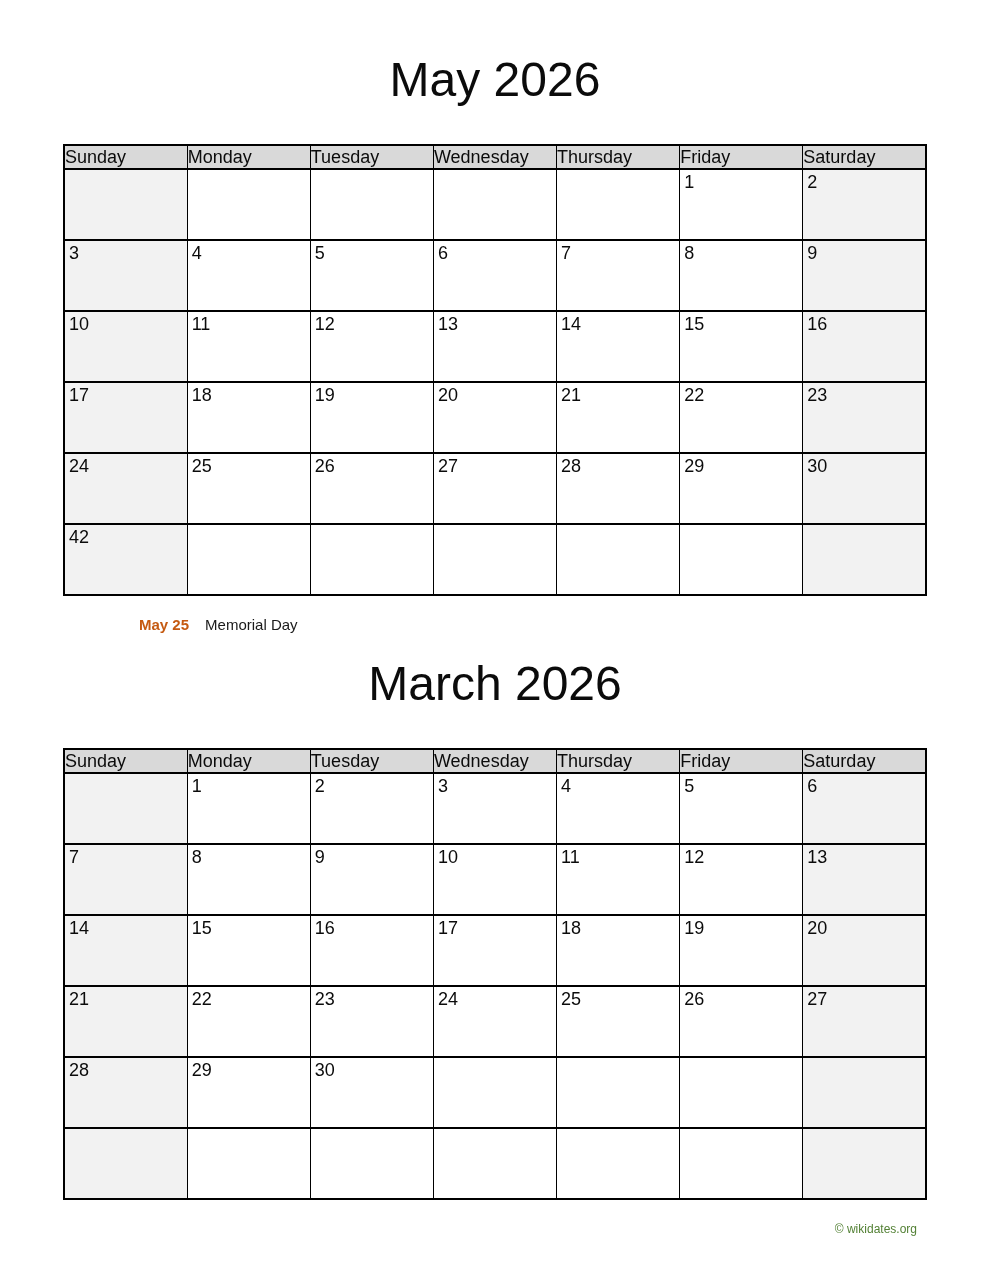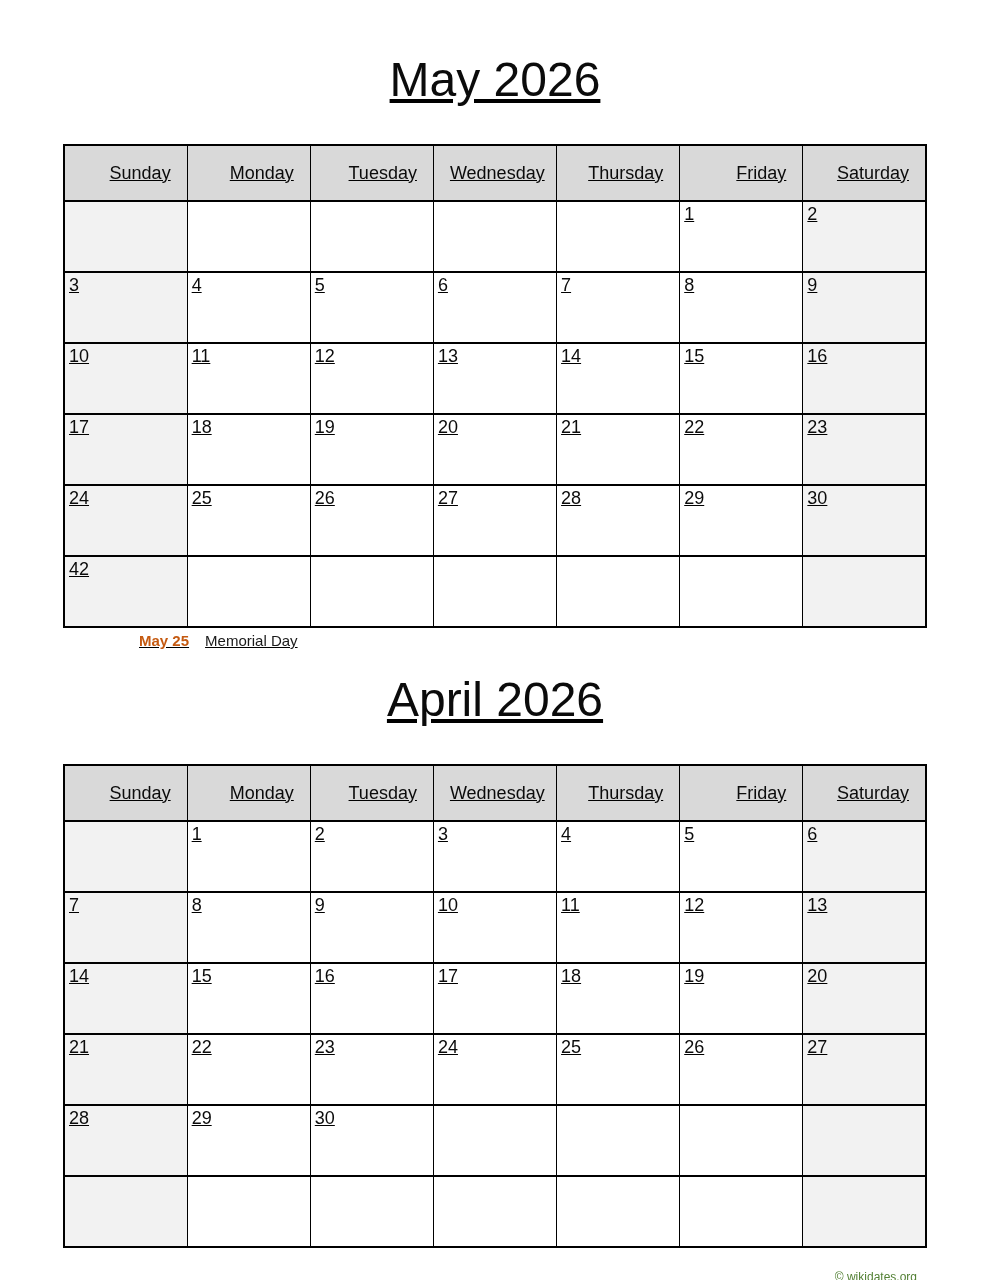--- a/index.html
+++ b/index.html
@@ -8,21 +8,20 @@
     background: #ffffff;
     font-family: "Liberation Sans", sans-serif;
     color: #000;
   }
   .page {
     position: relative;
     width: 989px;
     height: 1280px;
     background: #ffffff;
     overflow: hidden;
-    text-decoration: underline;
   }
   .content {
     width: 864px;
     margin: 0 auto 0 63px;
   }
   h1.month-title {
     margin: 0;
     padding: 0;
     font-size: 48px;
     line-height: 60px;
@@ -42,42 +41,42 @@
     margin-top: 34px;
   }
   table.calendar th {
     height: 22px;
     background: #d9d9d9;
     border: 1px solid #000;
     border-top-width: 2px;
     border-bottom-width: 2px;
     font-size: 18px;
     font-weight: 400;
-    text-align: right;
+    text-align: left;
     vertical-align: middle;
-    padding: 16px;
+    padding: 0;
     color: #0b0b0b;
   }
   table.calendar td {
     height: 68px;
     border: 1px solid #000;
     border-top-width: 2px;
     border-bottom-width: 2px;
     vertical-align: top;
     text-align: left;
     padding: 1px 2px 0 4px;
     font-size: 18px;
     line-height: 22px;
     color: #0b0b0b;
     background: #ffffff;
   }
   table.calendar td.weekend { background: #f2f2f2; }
 
   .holiday-note {
-    margin-top: 4px;
+    margin-top: 20px;
     padding-left: 76px;
     font-size: 15px;
     line-height: 18px;
   }
   .holiday-note .holiday-date {
     font-weight: 700;
     margin-right: 16px;
   }
   .june-table { margin-top: 23px; }
 
@@ -167,21 +166,21 @@
             </tr>
           </tbody>
         </table>
 
       <div class="holiday-note">
         <span class="holiday-date" style="color: rgb(197, 90, 17);">May 25</span><span class="holiday-label" style="color: rgb(26, 26, 26);">Memorial Day</span>
       </div>
     </section>
 
     <section>
-      <h1 class="month-title june-title">April 2026</h1>
+      <h1 class="month-title june-title">March 2026</h1>
 
       <table class="calendar june-table">
           <thead>
             <tr>
               <th>Sunday</th>
               <th>Monday</th>
               <th>Tuesday</th>
               <th>Wednesday</th>
               <th>Thursday</th>
               <th>Friday</th>

